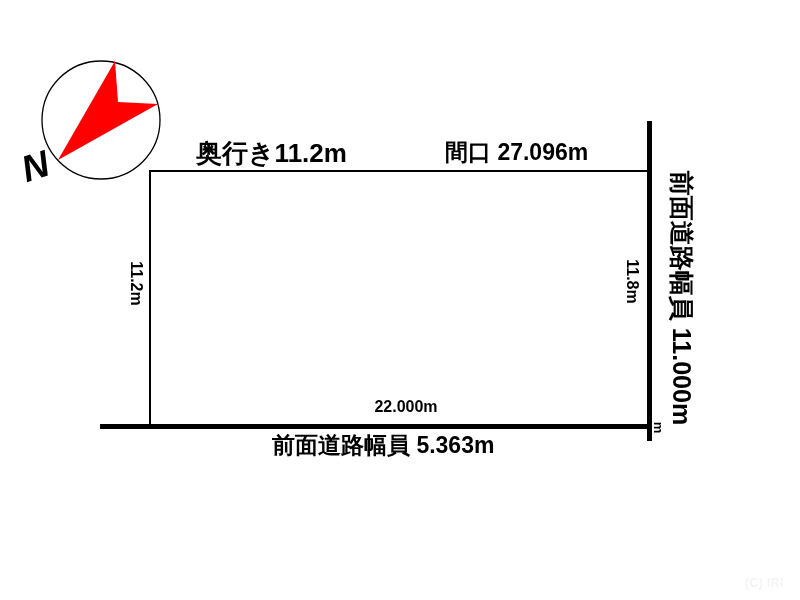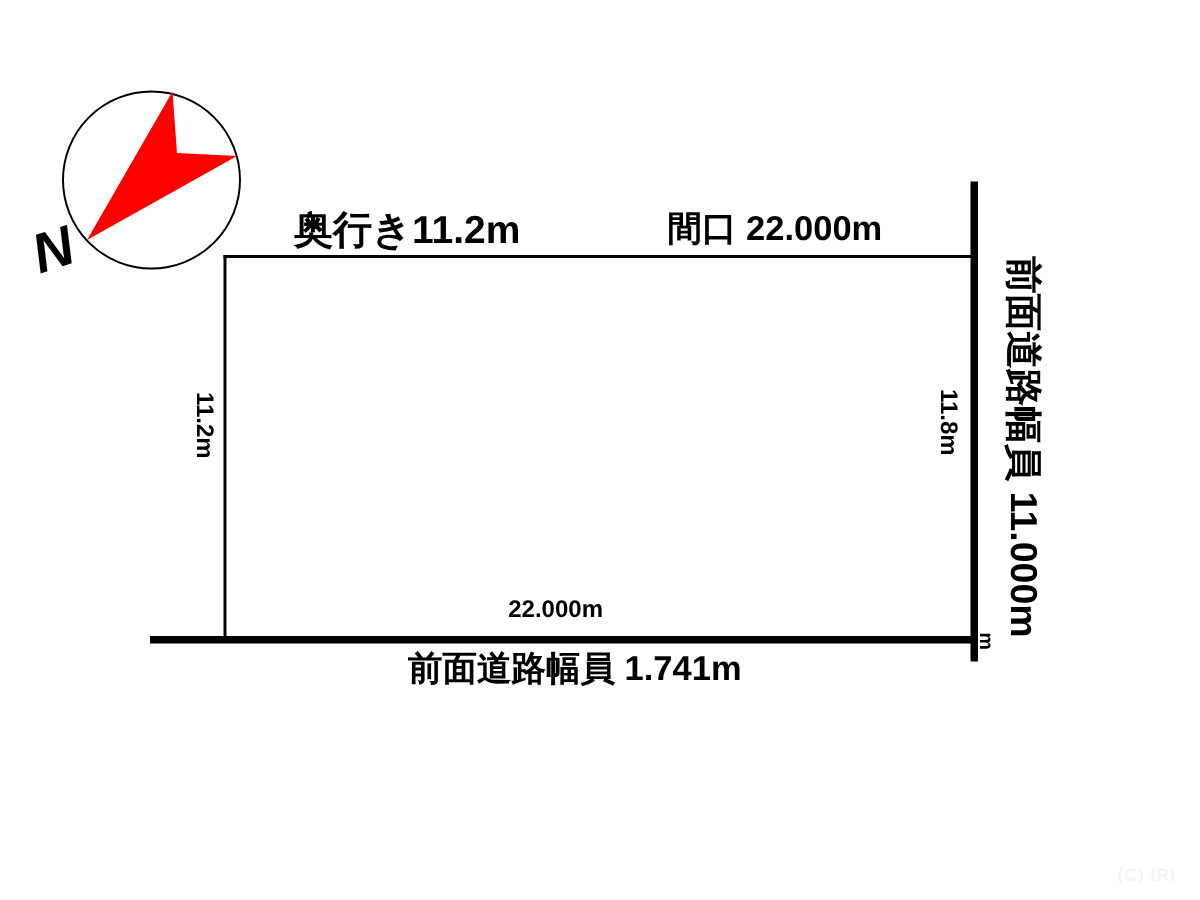--- a/index.html
+++ b/index.html
@@ -49,21 +49,21 @@
   .left-depth-label {
     left: 105px; top: 275px; width: 60px; height: 17px;
     font-size: 16px; text-align: center;
     transform: rotate(90deg);
   }
   .right-depth-label {
     left: 601px; top: 273px; width: 60px; height: 17px;
     font-size: 16px; text-align: center;
     transform: rotate(90deg);
   }
-  .bottom-frontage-label { left: 330px; top: 399px; width: 72px; font-size: 16px; text-align: right; }
+  .bottom-frontage-label { left: 370px; top: 399px; width: 72px; font-size: 16px; text-align: center; }
   .bottom-road-label { left: 272px; top: 433px; font-size: 23px; }
   .right-road-label {
     left: 553px; top: 284px; width: 256px; height: 28px;
     font-size: 25px; text-align: center;
     transform: rotate(90deg);
   }
   .corner-unit-label {
     left: 649px; top: 421px; width: 18px; height: 13px;
     font-size: 13px; text-align: center;
     transform: rotate(90deg);
@@ -88,30 +88,30 @@
   <div class="abs north-letter">N</div>
 
   <div class="abs line plot-top-line"></div>
   <div class="abs line plot-left-line"></div>
 
   <div class="abs line road-right-line"></div>
   <div class="abs line road-bottom-line"></div>
 
   <div class="abs lbl depth-top-label">奥行き11.2m</div>
 
-  <div class="abs lbl frontage-top-label">間口 22.000m</div>
+  <div class="abs lbl frontage-top-label">間口 27.096m</div>
 
 
   <div class="abs lbl left-depth-label">11.2m</div>
 
   <div class="abs lbl right-depth-label">11.8m</div>
 
   <div class="abs lbl bottom-frontage-label">22.000m</div>
 
-  <div class="abs lbl bottom-road-label">前面道路幅員 1.741m</div>
+  <div class="abs lbl bottom-road-label">前面道路幅員 5.363m</div>
 
   <div class="abs lbl right-road-label">前面道路幅員 11.000m</div>
 
   <div class="abs lbl corner-unit-label">m</div>
 
   <div class="abs lbl copyright-label">(C) IRI</div>
 
 </div>
 
 </body></html>

